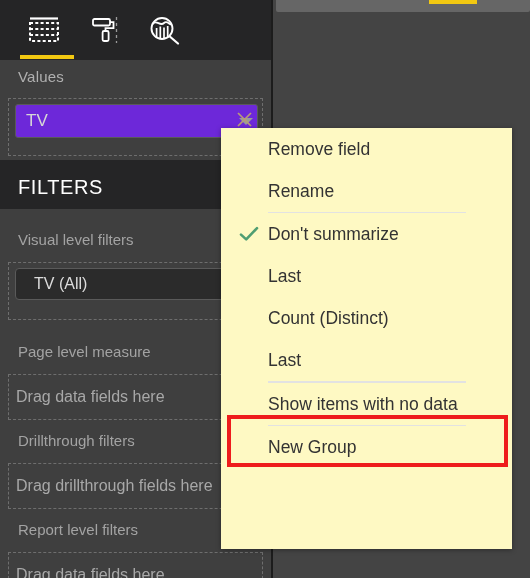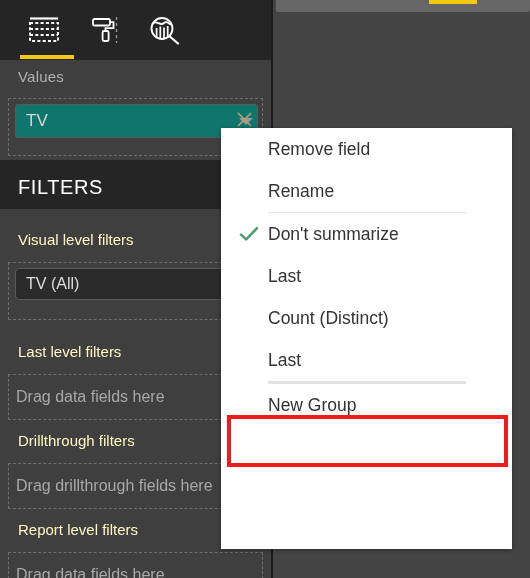--- a/index.html
+++ b/index.html
@@ -55,21 +55,21 @@
     position:absolute;left:18px;top:68px;
     font-size:15px;color:#b0b0b0;letter-spacing:.2px;
   }
   #values-well{
     position:absolute;left:8px;top:98px;width:255px;height:58px;
     border:1px dashed #6e6e6e;box-sizing:border-box;
     background:#3f3f3f;
   }
   #values-chip{
     position:absolute;left:6px;top:5px;width:243px;height:34px;
-    background:#0f766e;border:1px solid #5a5a5a;border-radius:3px;
+    background:#6d28d9;border:1px solid #5a5a5a;border-radius:3px;
     box-sizing:border-box;
     display:flex;align-items:center;
   }
   #values-chip-label{
     margin-left:10px;font-size:17px;color:#d6d6d6;flex:1;
   }
   #chip-caret{
     width:22px;height:34px;display:flex;align-items:center;justify-content:center;
     cursor:pointer;
   }
@@ -86,30 +86,30 @@
   
   #filters-header{
     position:absolute;left:0;top:160px;width:224px;height:49px;
     background:#252526;
   }
   #filters-title{
     position:absolute;left:18px;top:176px;
     font-size:20px;color:#ffffff;letter-spacing:.6px;font-weight:400;
   }
   .filter-group-label{
-    position:absolute;left:18px;font-size:15px;color:#fef9c3;
+    position:absolute;left:18px;font-size:15px;color:#a3a3a3;
   }
   .filter-well{
     position:absolute;left:8px;width:255px;
     border:1px dashed #6e6e6e;box-sizing:border-box;background:#3f3f3f;
   }
   .filter-chip{
     position:absolute;left:6px;top:5px;width:243px;height:32px;
     background:#2b2b2b;border:1px solid #5a5a5a;border-radius:4px;
-    box-sizing:border-box;display:flex;align-items:center;
+    box-sizing:border-box;display:flex;align-items:center;padding-left:8px;
   }
   .filter-chip span{margin-left:10px;font-size:16px;color:#dcdcdc;}
   .drop-hint{
     position:absolute;left:16px;font-size:16px;color:#a8a8a8;
     white-space:nowrap;
   }
 
   #fg-visual{top:231px;}
   #well-visual{top:262px;height:58px;}
   #fg-page{top:343px;}
@@ -118,21 +118,21 @@
   #fg-drill{top:432px;}
   #well-drill{top:463px;height:46px;}
   #hint-drill{top:477px;}
   #fg-report{top:521px;}
   #well-report{top:552px;height:46px;}
   #hint-report{top:566px;}
 
   
   #context-menu{
     position:absolute;left:221px;top:128px;width:291px;height:421px;
-    background:#ffffff;
+    background:#fef9c3;
     box-shadow:0 1px 5px rgba(0,0,0,.35);
     overflow:hidden;
   }
   .menu-item{
     position:relative;height:42px;display:flex;align-items:center;
     cursor:pointer;
   }
   .menu-item .mi-label{
     margin-left:47px;font-size:17.5px;color:#333333;white-space:nowrap;
   }
@@ -216,21 +216,21 @@
   <div id="filters-header"></div>
   <div id="filters-title">FILTERS</div>
 
   <div class="filter-group-label" id="fg-visual">Visual level filters</div>
   <div class="filter-well" id="well-visual">
     <div class="filter-chip">
       <span>TV  (All)</span>
     </div>
   </div>
 
-  <div class="filter-group-label" id="fg-page">Last level filters</div>
+  <div class="filter-group-label" id="fg-page">Page level measure</div>
   <div class="filter-well" id="well-page"></div>
   <div class="drop-hint" id="hint-page">Drag data fields here</div>
 
   <div class="filter-group-label" id="fg-drill">Drillthrough filters</div>
   <div class="filter-well" id="well-drill"></div>
   <div class="drop-hint" id="hint-drill">Drag drillthrough fields here</div>
 
   <div class="filter-group-label" id="fg-report">Report level filters</div>
   <div class="filter-well" id="well-report"></div>
   <div class="drop-hint" id="hint-report">Drag data fields here</div>
@@ -258,18 +258,21 @@
       <span class="mi-label">Last</span>
     </div>
     <div class="menu-item">
       <span class="mi-label">Count (Distinct)</span>
     </div>
     <div class="menu-item">
       <span class="mi-label">Last</span>
     </div>
     <div class="menu-sep"></div>
     <div class="menu-sep"></div>
+    <div class="menu-item">
+      <span class="mi-label">Show items with no data</span>
+    </div>
     <div class="menu-sep"></div>
     <div class="menu-item">
       <span class="mi-label">New Group</span>
     </div>
   </div>
 <div id="highlight-box"></div>
 
 </body></html>

